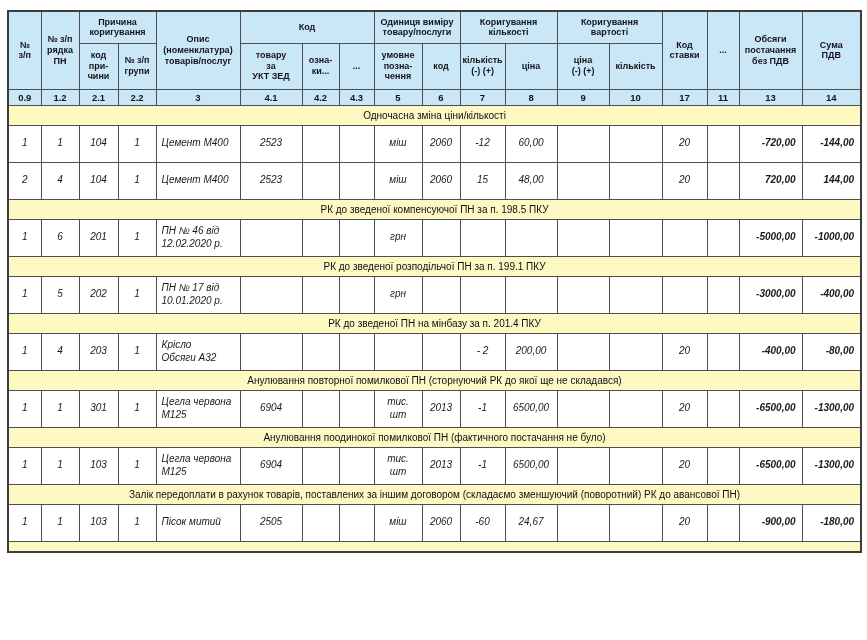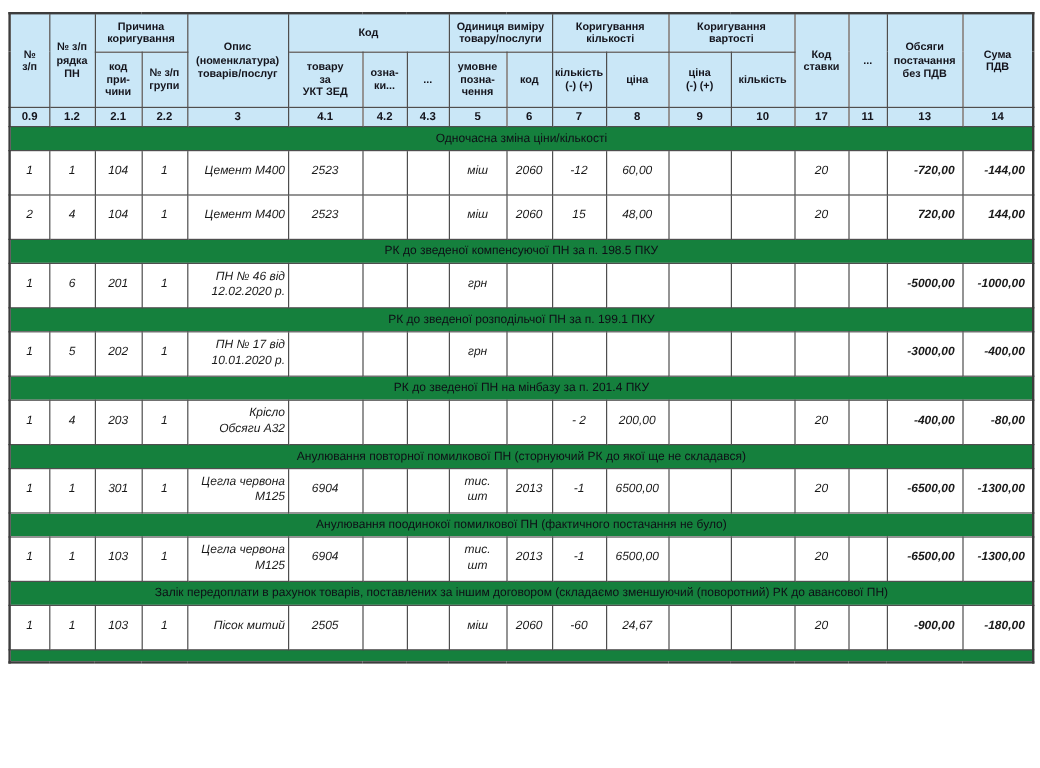--- a/index.html
+++ b/index.html
@@ -35,42 +35,42 @@
     line-height: 1.18;
     text-align: center;
     padding: 2px 1px;
     white-space: pre-line;
   }
   tr.hdr-a th { height: 32px; }
   tr.hdr-b th { height: 46px; }
   tr.hdr-num th { height: 15px; font-size: 9.5px; }
   
   tr.band td {
-    background: #15803d;
+    background: #fef9c3;
     color: #0e0e16;
     font-size: 10px;
     text-align: center;
     height: 20px;
     padding: 2px 4px;
   }
   tr.band-last td { height: 11px; }
   
   tr.data td {
     background: #ffffff;
     color: #1a1a1a;
     font-style: italic;
     font-size: 10px;
     text-align: center;
     height: 37px;
     padding: 2px 2px;
     line-height: 1.25;
     white-space: pre-line;
   }
   tr.data td.desc {
-    text-align: right;
+    text-align: left;
     padding-left: 5px;
   }
   tr.data td.money {
     text-align: right;
     padding-right: 6px;
     font-weight: bold;
   }
 </style>
 </head>
 <body>

